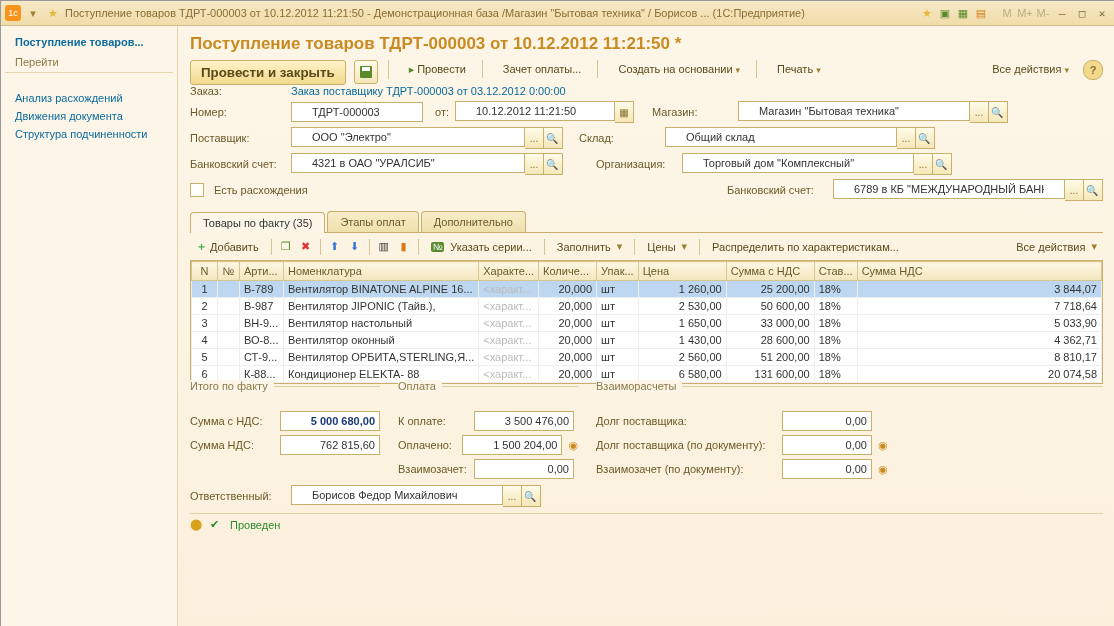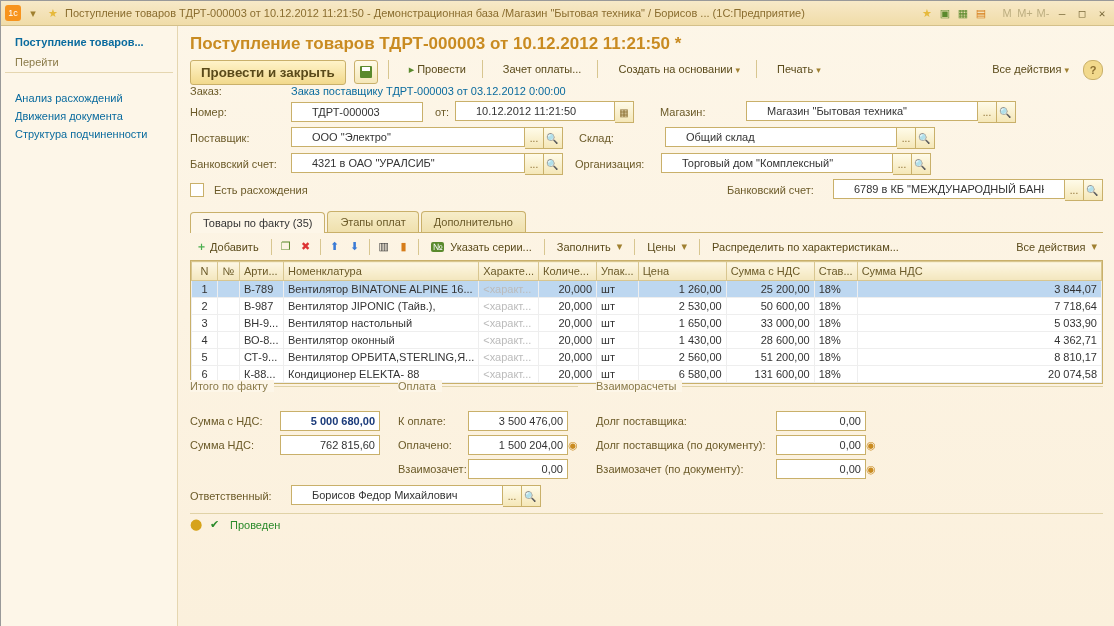--- a/index.html
+++ b/index.html
@@ -46,21 +46,21 @@
 .grid th{background:linear-gradient(#fdf7e4,#f3e6bd);border:1px solid #d8c690;padding:3px 4px;color:#6b5a28;font-weight:normal;text-align:left;white-space:nowrap;overflow:hidden}
 .grid td{border:1px solid #eee;padding:2px 4px;white-space:nowrap;overflow:hidden}
 .grid tr.sel td{background:#bdd7f0}
 .grid .num{text-align:right}
 .grid .cen{text-align:center}
 .grid .ph{color:#bbb}
 .totals{display:flex;gap:18px;margin-top:8px}
 .tgroup{display:flex;flex-direction:column;gap:4px}
 .fieldset-lbl{color:#8a7a48;font-size:11px;border-top:1px solid #e0d2a6;margin-bottom:2px;padding-top:0;position:relative;top:-6px}
 .fieldset-lbl span{background:#fdf6e8;padding-right:6px;position:relative;top:-7px}
-.trow{display:flex;align-items:center;}
+.trow{display:flex;align-items:center;gap:6px}
 .trow .tl{color:#6b5a28;width:90px}
 .trow .tv{border:1px solid #c9b06a;background:#fff;height:18px;min-width:90px;padding:0 4px;text-align:right;display:flex;align-items:center;justify-content:flex-end}
 .trow .tv.bold{font-weight:bold;color:#1a3a7a}
 .footer-row{display:flex;align-items:center;gap:6px;margin-top:6px}
 .statusbar{border-top:1px solid #e0d2a6;margin-top:6px;padding-top:4px;display:flex;align-items:center;gap:6px;color:#2a8a2a}
 .statusbar .sicon{width:14px;height:14px}
 svg{display:block}
 </style>
 </head>
 <body>
@@ -124,21 +124,21 @@
     <div class="inp" style="width:90px">
             <span class="txt">ТДРТ-000003</span>
           </div>
     <div class="lbl" style="width:20px;text-align:right">от:</div>
     <div class="ctrlgrp">
       <div class="inp" style="width:118px">
               <span class="txt">10.12.2012 11:21:50</span>
             </div>
       <div class="ibtn">▦</div>
     </div>
-    <div class="lbl" style="width:80px;margin-left:20px">Магазин:</div>
+    <div class="lbl" style="width:80px;margin-left:12px">Магазин:</div>
     <div class="ctrlgrp">
      <div class="inp" style="width:190px">
               <span class="txt">Магазин "Бытовая техника"</span>
             </div>
      <div class="ibtn">...</div>
      <div class="ibtn">🔍</div>
     </div>
    </div>
    <div class="form-row">
     <div class="lbl">Поставщик:</div>
@@ -160,21 +160,21 @@
    </div>
    <div class="form-row">
     <div class="lbl">Банковский счет:</div>
     <div class="ctrlgrp">
      <div class="inp" style="width:192px">
               <span class="txt">4321 в ОАО "УРАЛСИБ"</span>
             </div>
      <div class="ibtn">...</div>
      <div class="ibtn">🔍</div>
     </div>
-    <div class="lbl" style="width:80px;margin-left:6px">Организация:</div>
+    <div class="lbl" style="width:80px;margin-left:27px">Организация:</div>
     <div class="ctrlgrp">
      <div class="inp" style="width:190px">
               <span class="txt">Торговый дом "Комплексный"</span>
             </div>
      <div class="ibtn">...</div>
      <div class="ibtn">🔍</div>
     </div>
    </div>
    <div class="form-row">
     <span class="chk"></span>

